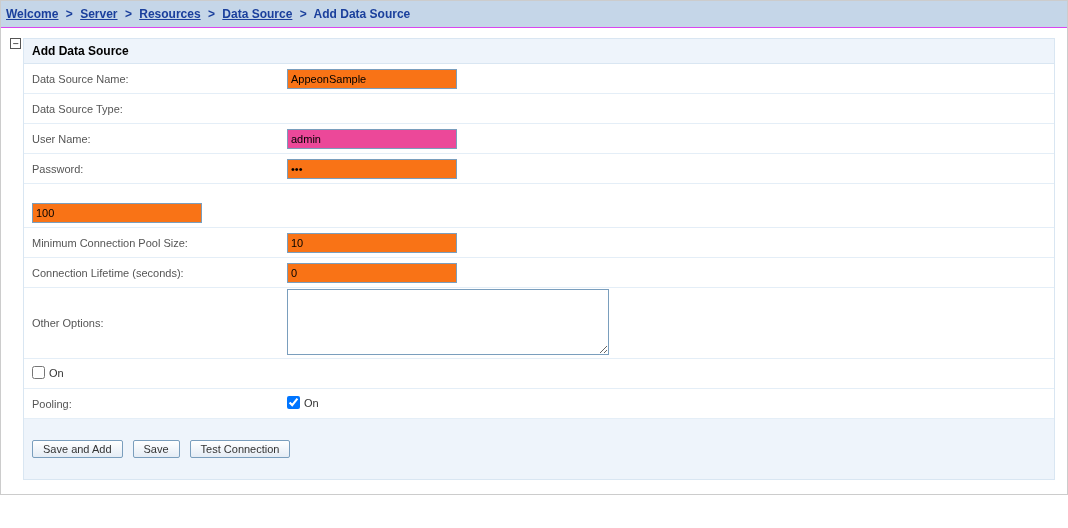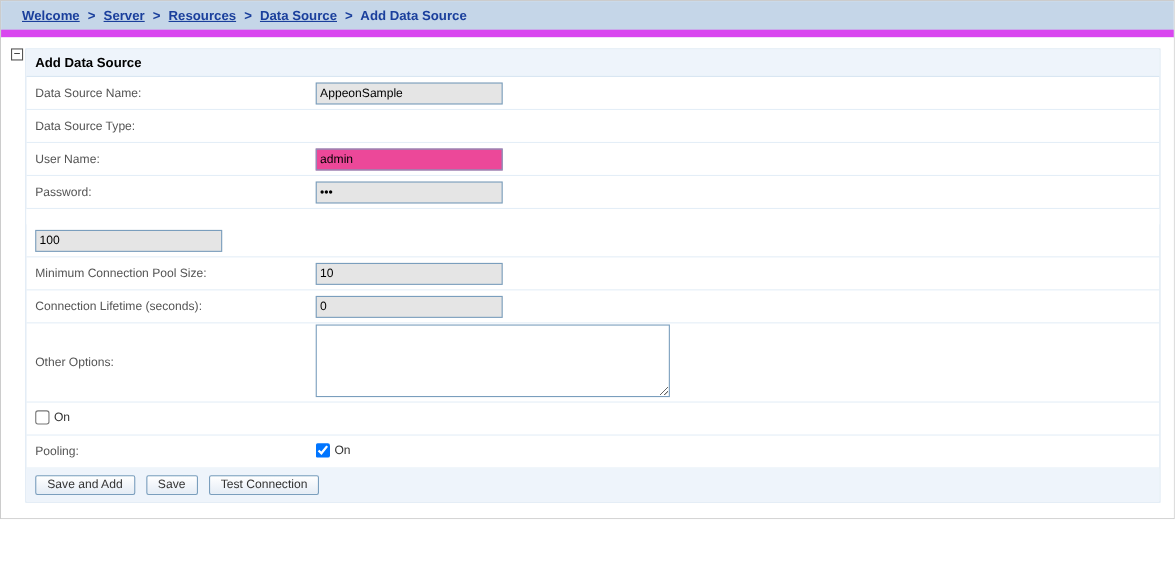--- a/index.html
+++ b/index.html
@@ -9,24 +9,24 @@
     font-size: 11px;
     color: #333;
     background: #fff;
   }
   .page {
     width: 1068px;
     border: 1px solid #ccc;
   }
   .breadcrumb-bar {
     background: #c5d6e8;
-    padding: 6px 19px;
+    padding: 6px 5px;
     font-size: 12px;
     font-weight: bold;
-    border-bottom: 7px solid #d946ef;
+    border-bottom: 1px solid #d946ef;
   }
   .breadcrumb-bar a {
     color: #1a3f9c;
     text-decoration: underline;
   }
   .breadcrumb-bar .sep {
     color: #1a3f9c;
     margin: 0 4px;
     text-decoration: none;
   }
@@ -84,21 +84,21 @@
   .form-control {
     flex: 1;
   }
   .text-input {
     font-family: Verdana, sans-serif;
     font-size: 11px;
     padding: 2px 3px;
     border: 1px solid #7a9ebd;
     width: 170px;
     height: 20px;
-    background: #e5e5e5;
+    background: #f97316;
   }
   .text-input.highlight {
     background: #ec4899;
   }
   .select-wrap {
     display: inline-flex;
     border: 1px solid #7a9ebd;
     height: 20px;
     align-items: stretch;
     background: #fff;
@@ -135,21 +135,21 @@
     margin: 0 2px 0 0;
     width: 13px;
     height: 13px;
   }
   .spacer-row {
     height: 14px;
     background: #fff;
   }
   .action-bar {
     background: #eef4fb;
-    padding: 6px 8px;
+    padding: 21px 8px;
     display: flex;
     gap: 10px;
   }
   .btn {
     font-family: Verdana, sans-serif;
     font-size: 11px;
     padding: 2px 10px;
     border: 1px solid #7a9ebd;
     background: linear-gradient(#ffffff,#e4ecf5);
     color: #333;

